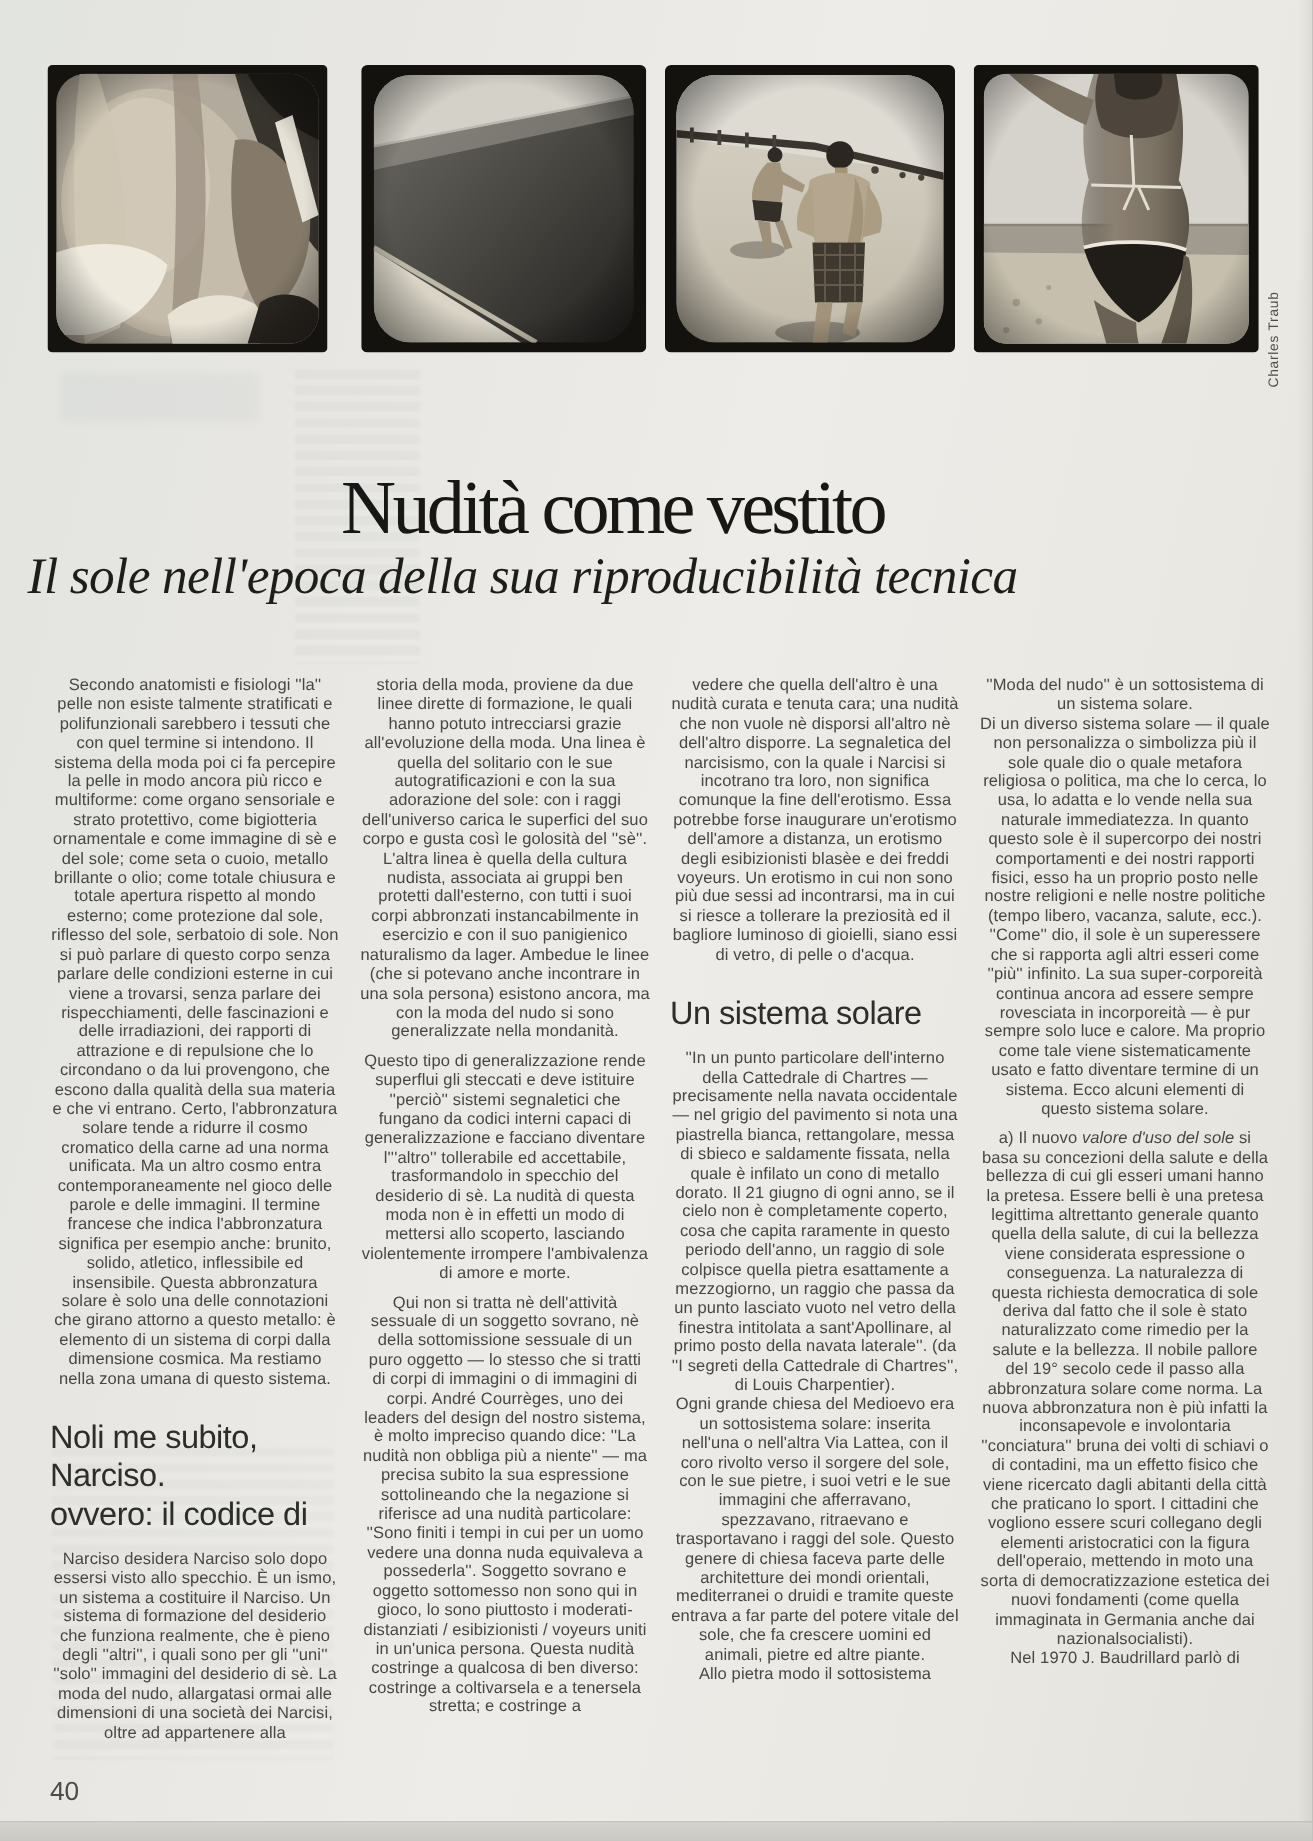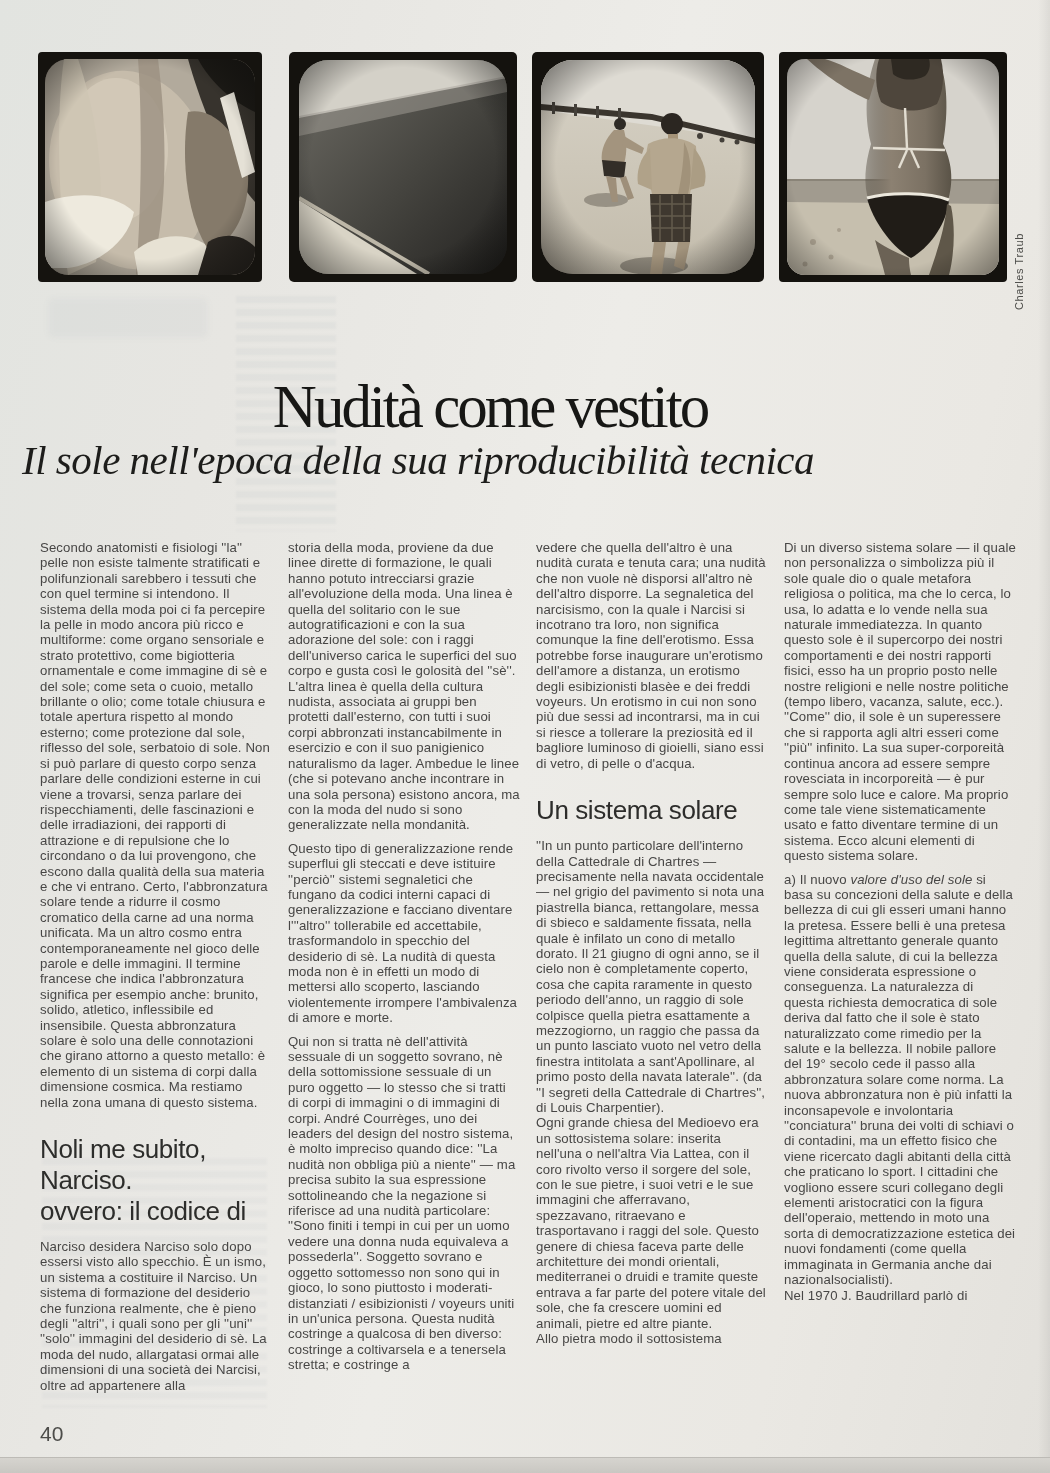--- a/index.html
+++ b/index.html
@@ -31,21 +31,21 @@
     font-size:41px;letter-spacing:-.5px;color:#1d1d1b;
   }
   
   .cols{
     position:absolute;top:540px;left:40px;width:975px;
     display:flex;gap:16px;align-items:flex-start;
   }
   .col{width:232px;flex:none;}
   .col p{
     margin:0;font-size:13.2px;line-height:15.4px;letter-spacing:.1px;
-    color:#474645;text-align:left;
+    color:#474645;text-align:center;
   }
   .col p.gap{margin-top:8px;}
   .col h2{
     margin:24px 0 12px 0;font-weight:400;
     font-size:26px;line-height:31px;letter-spacing:-.4px;color:#2d2d2b;
   }
   .col h2 .hl{display:block;white-space:nowrap;}
   .col em{font-style:italic;margin-top:28px;}
   
   .pagenum{position:absolute;left:40px;top:1422px;font-size:21px;color:#4c4c49;}
@@ -270,20 +270,21 @@
       <p>vedere che quella dell'altro è una nudità curata e tenuta cara; una nudità che non vuole nè disporsi all'altro nè dell'altro disporre. La segnaletica del narcisismo, con la quale i Narcisi si incotrano tra loro, non significa comunque la fine dell'erotismo. Essa potrebbe forse inaugurare un'erotismo dell'amore a distanza, un erotismo degli esibizionisti blasèe e dei freddi voyeurs. Un erotismo in cui non sono più due sessi ad incontrarsi, ma in cui si riesce a tollerare la preziosità ed il bagliore luminoso di gioielli, siano essi di vetro, di pelle o d'acqua.</p>
       <h2>
         <span class="hl">Un sistema solare</span>
       </h2>
       <p>''In un punto particolare dell'interno della Cattedrale di Chartres — precisamente nella navata occidentale — nel grigio del pavimento si nota una piastrella bianca, rettangolare, messa di sbieco e saldamente fissata, nella quale è infilato un cono di metallo dorato. Il 21 giugno di ogni anno, se il cielo non è completamente coperto, cosa che capita raramente in questo periodo dell'anno, un raggio di sole colpisce quella pietra esattamente a mezzogiorno, un raggio che passa da un punto lasciato vuoto nel vetro della finestra intitolata a sant'Apollinare, al primo posto della navata laterale''. (da ''I segreti della Cattedrale di Chartres'', di Louis Charpentier).</p>
       <p>Ogni grande chiesa del Medioevo era un sottosistema solare: inserita nell'una o nell'altra Via Lattea, con il coro rivolto verso il sorgere del sole, con le sue pietre, i suoi vetri e le sue immagini che afferravano, spezzavano, ritraevano e trasportavano i raggi del sole. Questo genere di chiesa faceva parte delle architetture dei mondi orientali, mediterranei o druidi e tramite queste entrava a far parte del potere vitale del sole, che fa crescere uomini ed animali, pietre ed altre piante.</p>
       <p>Allo pietra modo il sottosistema</p>
     </section>
 
     <section class="col">
+      <p>''Moda del nudo'' è un sottosistema di un sistema solare.</p>
       <p>Di un diverso sistema solare — il quale non personalizza o simbolizza più il sole quale dio o quale metafora religiosa o politica, ma che lo cerca, lo usa, lo adatta e lo vende nella sua naturale immediatezza. In quanto questo sole è il supercorpo dei nostri comportamenti e dei nostri rapporti fisici, esso ha un proprio posto nelle nostre religioni e nelle nostre politiche (tempo libero, vacanza, salute, ecc.). ''Come'' dio, il sole è un superessere che si rapporta agli altri esseri come ''più'' infinito. La sua super-corporeità continua ancora ad essere sempre rovesciata in incorporeità — è pur sempre solo luce e calore. Ma proprio come tale viene sistematicamente usato e fatto diventare termine di un sistema. Ecco alcuni elementi di questo sistema solare.</p>
       <p class="gap">
         <span>a) Il nuovo </span><em>valore d'uso del sole</em><span> si basa su concezioni della salute e della bellezza di cui gli esseri umani hanno la pretesa. Essere belli è una pretesa legittima altrettanto generale quanto quella della salute, di cui la bellezza viene considerata espressione o conseguenza. La naturalezza di questa richiesta democratica di sole deriva dal fatto che il sole è stato naturalizzato come rimedio per la salute e la bellezza. Il nobile pallore del 19° secolo cede il passo alla abbronzatura solare come norma. La nuova abbronzatura non è più infatti la inconsapevole e involontaria ''conciatura'' bruna dei volti di schiavi o di contadini, ma un effetto fisico che viene ricercato dagli abitanti della città che praticano lo sport. I cittadini che vogliono essere scuri collegano degli elementi aristocratici con la figura dell'operaio, mettendo in moto una sorta di democratizzazione estetica dei nuovi fondamenti (come quella immaginata in Germania anche dai nazionalsocialisti).</span>
       </p>
       <p>Nel 1970 J. Baudrillard parlò di</p>
     </section>
 
   </main>
 
   <div class="pagenum">40</div>

